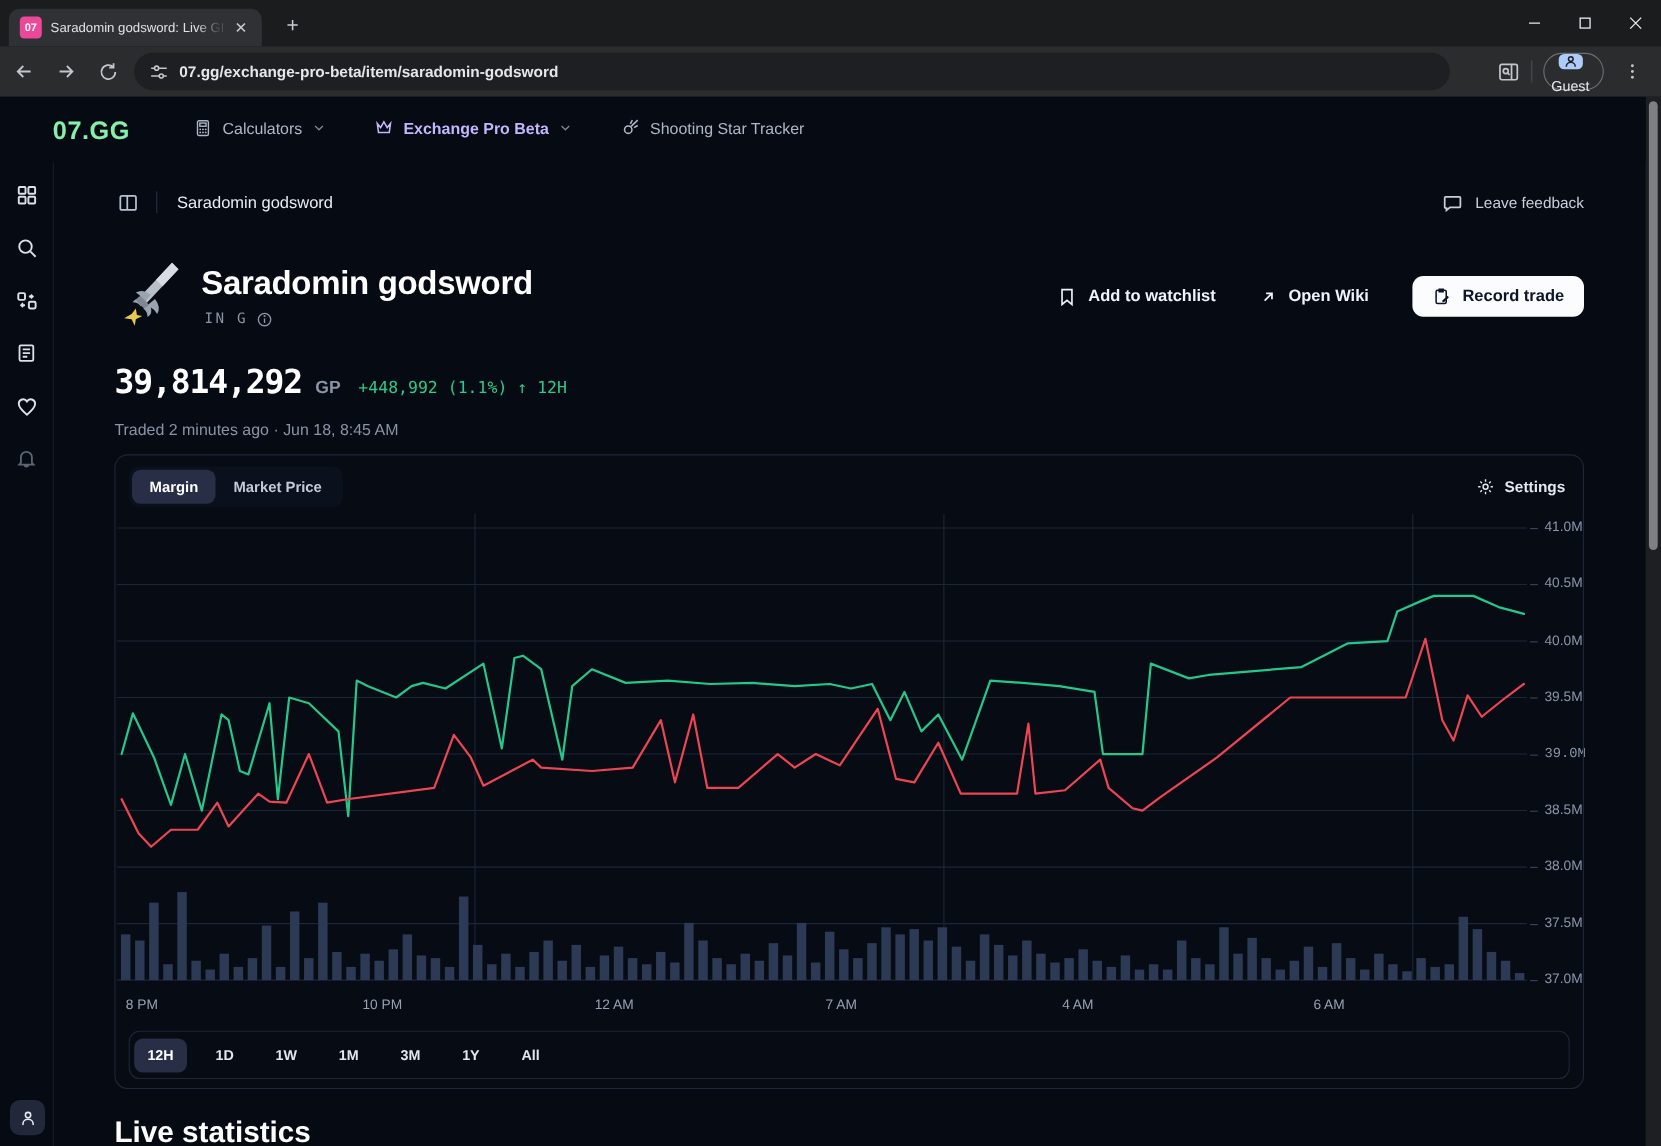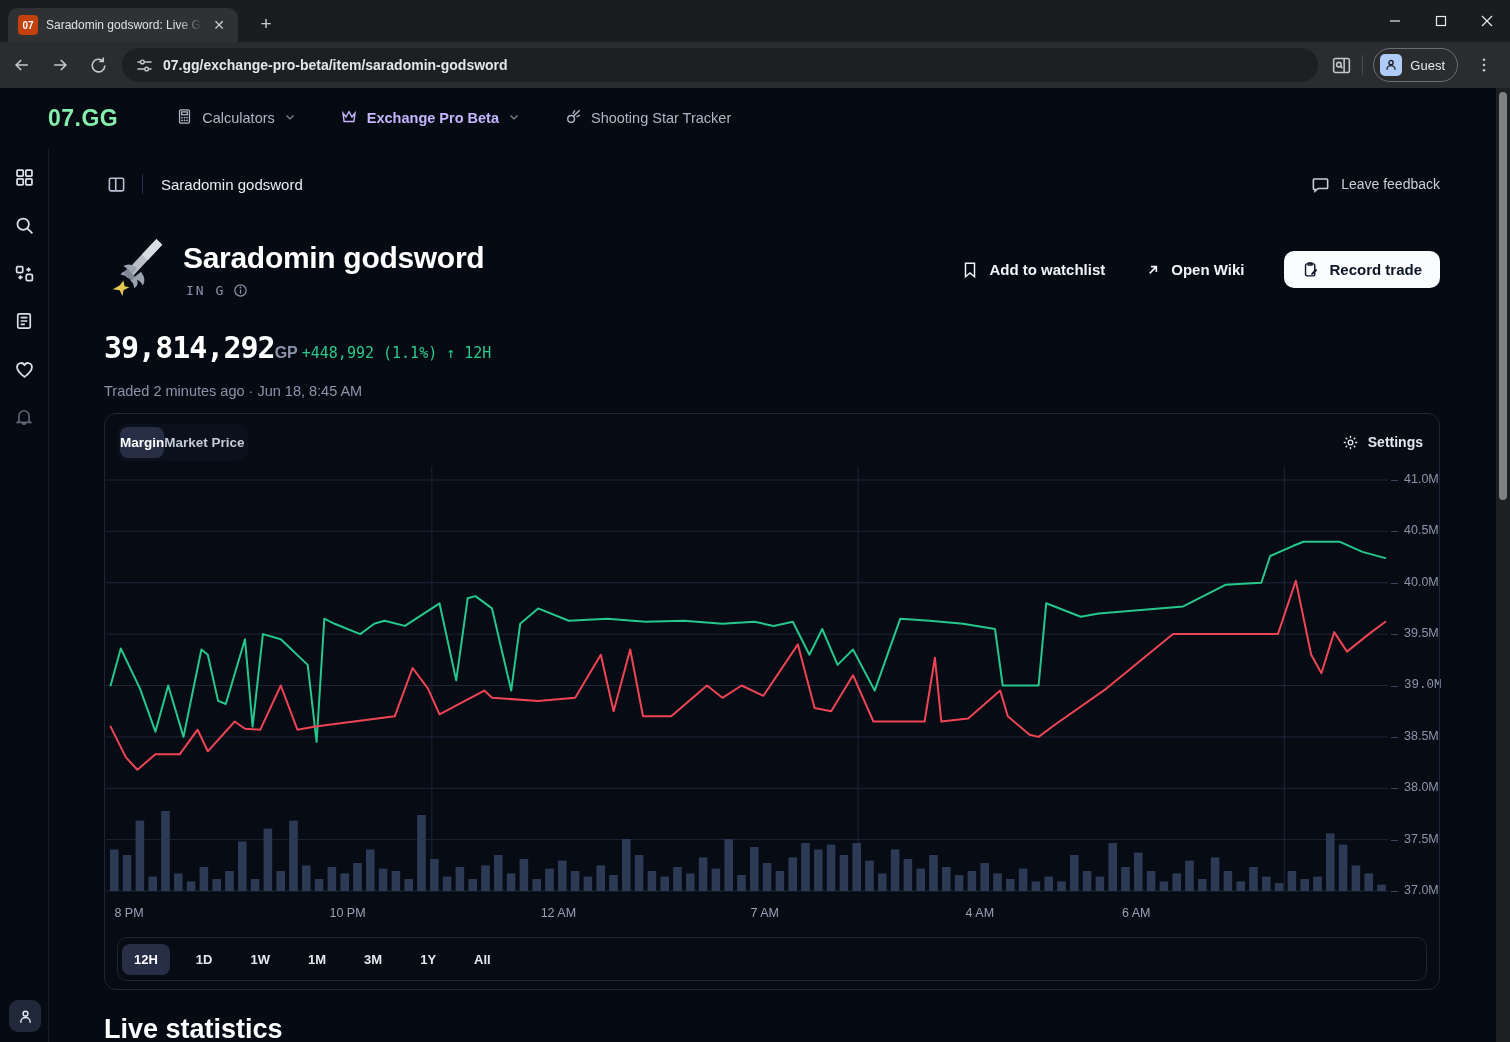--- a/index.html
+++ b/index.html
@@ -3,37 +3,37 @@
 <meta charset="utf-8">
 <style>
   * { margin:0; padding:0; box-sizing:border-box; }
   body { background:#000; font-family:"Liberation Sans", sans-serif; }
   .stage { position:relative; width:1510px; height:1042px; overflow:hidden; background:#060a13; }
 
   
   .titlebar { position:absolute; left:0; top:0; width:1510px; height:42px; background:#1b1c1e; }
   .tab { position:absolute; left:8px; top:8px; width:230px; height:34px; background:#303134;
          border-radius:10px 10px 0 0; display:flex; align-items:center; padding:0 10px; gap:8px; }
-  .tab-fav { width:20px; height:20px; background:#c2410c; border-radius:4px; color:#fff; font-size:10px;
+  .tab-fav { width:20px; height:20px; background:#ec4899; border-radius:4px; color:#fff; font-size:10px;
              font-weight:bold; display:flex; align-items:center; justify-content:center; flex:0 0 auto;}
   .tab-title { color:#dfe1e5; font-size:12px; white-space:nowrap; overflow:hidden; width:158px; position:relative;}
   .tab-title .fade{position:absolute;right:0;top:0;bottom:0;width:24px;background:linear-gradient(90deg,rgba(48,49,52,0),#303134);}
   .tab-close { color:#c6c9ce; font-size:14px; width:18px; height:18px; display:flex; align-items:center; justify-content:center; border-radius:50%; flex:0 0 auto;}
   .newtab { position:absolute; left:252px; top:10px; width:28px; height:28px; color:#c6c9ce; font-size:19px;
             display:flex; align-items:center; justify-content:center; border-radius:50%; }
   .wincontrols { position:absolute; right:0; top:0; height:42px; display:flex; }
   .winbtn { width:46px; height:42px; display:flex; align-items:center; justify-content:center; color:#e8eaed; }
   .toolbar { position:absolute; left:0; top:42px; width:1510px; height:46px; background:#2b2c2e; display:flex; align-items:center; }
   .navbtn { width:32px; height:32px; display:flex; align-items:center; justify-content:center; color:#c3c6cb; margin-left:6px; border-radius:50%; }
   .urlbar { position:absolute; left:122px; top:48px; width:1196px; height:34px; background:#1e1f22; border-radius:17px;
             display:flex; align-items:center; padding:0 14px; gap:10px; }
   .url-text { color:#e4e6ea; font-size:14px;font-weight:bold; }
   .toolbar-right { position:absolute; right:10px; top:46px; height:38px; display:flex; align-items:center; gap:10px; }
   .tool-sep { width:1px; height:20px; background:#4a4c50; }
-  .guest-chip { height:34px; border:1px solid #6b6e73; border-radius:17px; display:flex; align-items:center; gap:8px; padding:0 12px 0 6px; }
+  .guest-chip { height:34px; border:1px solid #6b6e73; border-radius:17px; display:flex; align-items:center; gap:8px; padding:0 12px 0 6px;flex-direction:column; }
   .guest-av { width:22px; height:22px; border-radius:5px; background:#aecbfa; color:#1f2023; display:flex; align-items:center; justify-content:center;}
   .guest-label { color:#e8eaed; font-size:13px; }
 
   
   .scrollbar { position:absolute; right:0; top:88px; width:14px; height:954px; background:#1d1f23; }
   .scroll-thumb { position:absolute; right:3px; top:4px; width:8px; height:408px; background:#7e8084; border-radius:4px; }
 
   
   .site-header { position:absolute; left:0; top:88px; width:1496px; height:60px; background:#060a13; display:flex; align-items:center; }
   .logo { color:#86efac; font-size:23px; font-weight:bold; letter-spacing:.5px; margin-left:48px; }
@@ -65,32 +65,32 @@
   .item-row { position:absolute; left:104px; top:233px; right:70px; height:76px; }
   .item-icon { position:absolute; left:4px; top:2px; width:62px; height:62px; }
   .item-name { position:absolute; left:79px; top:8px; color:#ffffff; font-size:30px; font-weight:bold; letter-spacing:-.3px;}
   .item-sub { position:absolute; left:82px; top:50px; display:flex; align-items:center; gap:8px;
               color:#8b93a7; font-family:"DejaVu Sans Mono", monospace; font-size:13px; letter-spacing:2px;}
   .item-actions { position:absolute; right:0; top:18px; display:flex; align-items:center; gap:40px; }
   .act-link { display:flex; align-items:center; gap:10px; color:#f0f3f8; font-size:15px; font-weight:600; cursor:pointer;}
   .record-btn { display:flex; align-items:center; gap:10px; background:#fbfcfe; color:#0d1526; font-size:15px; font-weight:700;
                 border:none; border-radius:10px; padding:10px 18px; cursor:pointer;}
 
-  .price-row { position:absolute; left:104px; top:330px; display:flex; align-items:baseline; }
+  .price-row { position:absolute; left:104px; top:330px; display:flex; align-items:baseline; gap:12px; }
   .price-val { color:#fff; font-family:"DejaVu Sans Mono", monospace; font-weight:bold; font-size:30px; letter-spacing:-1px;}
   .price-cur { color:#8b93a7; font-size:16px; font-weight:600; }
   .price-change { color:#2bc98a; font-family:"DejaVu Sans Mono", monospace; font-size:15px; margin-left:4px;}
   .traded { position:absolute; left:104px; top:370px; color:#8b93a7; font-size:14.5px;margin-top:13px; }
 
   
   .chart-panel { position:absolute; left:104px; top:413px; width:1336px; height:577px; border:1px solid #1e2637;
                  border-radius:12px; background:#070b14; }
   .panel-head { position:absolute; left:12px; right:16px; top:9px; height:38px; display:flex; align-items:center; }
   .tab-group { display:flex; align-items:center; background:#0b101d; border-radius:10px; padding:3px; }
-  .ptab { padding:8px 0; font-size:13.5px; font-weight:600; color:#c3cad8; border-radius:8px; cursor:pointer;}
+  .ptab { padding:8px 16px; font-size:13.5px; font-weight:600; color:#c3cad8; border-radius:8px; cursor:pointer;}
   .ptab.active { background:#272e45; color:#fff; }
   .settings { margin-left:auto; display:flex; align-items:center; gap:9px; color:#e2e7f0; font-size:14px; font-weight:600;}
 
   .plot { position:absolute; left:1px; top:47px; width:1284px; height:435px; }
   .ytick { position:absolute; color:#8b95aa; font-size:12.5px; }
   .ytick-dash { position:absolute; width:7px; height:1px; background:#3a445c; }
   .axis-right { position:absolute; top:52px; height:430px; left:1334px; width:1px; background:#1c2639; }
   .xlabels { position:absolute; left:1px; top:492px; width:1284px; height:16px; }
   .xtick { position:absolute; color:#98a1b4; font-size:12.5px; white-space:nowrap; }
 
@@ -489,21 +489,21 @@
         <div class="ytick-dash" style="left: 1286px; top: 477px;"></div>
         <div class="ytick" style="left: 1299px; top: 469px;">37.0M</div>
       </div>
     <div class="axis-right"></div>
     <div class="xlabels" id="xlabels">
         <div class="xtick" style="left: 8.4px;">8 PM</div>
         <div class="xtick" style="left: 223.44px;">10 PM</div>
         <div class="xtick" style="left: 434.64px;">12 AM</div>
         <div class="xtick" style="left: 644.56px;">7 AM</div>
         <div class="xtick" style="left: 859.6px;">4 AM</div>
-        <div class="xtick" style="left: 1016px;">6 AM</div>
+        <div class="xtick" style="left: 1088px;">6 AM</div>
       </div>
 
     <div class="range-row" id="range-row">
         <div class="rbtn active">12H</div>
         <div class="rbtn">1D</div>
         <div class="rbtn">1W</div>
         <div class="rbtn">1M</div>
         <div class="rbtn">3M</div>
         <div class="rbtn">1Y</div>
         <div class="rbtn">All</div>

